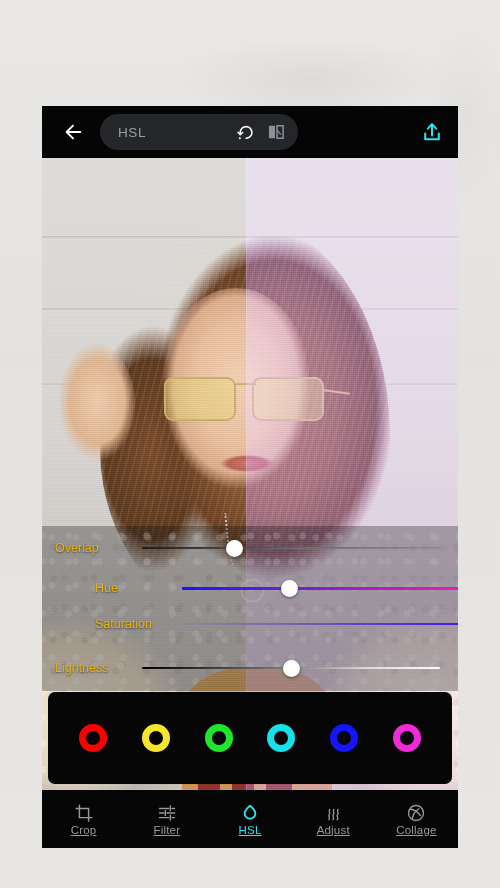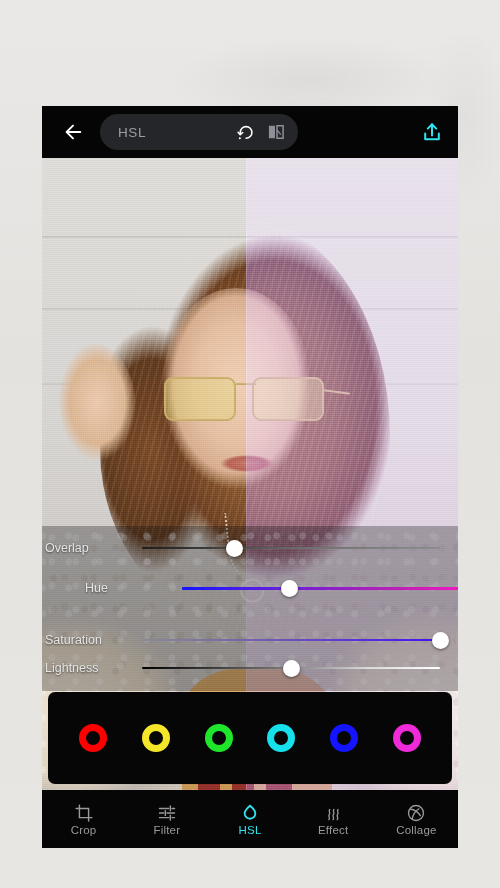--- a/index.html
+++ b/index.html
@@ -248,27 +248,27 @@
     background: rgba(18,18,20,0.30);
     padding: 0;
   }
   .slider-row {
     position: absolute;
     left: 0; width: 416px; height: 40px;
     display: flex; align-items: center;
   }
   .slider-row:nth-child(1) { top: 2px; }
   .slider-row:nth-child(2) { top: 42px; margin-left: 40px; }
-  .slider-row:nth-child(3) { top: 94px; }
+  .slider-row:nth-child(3) { top: 78px; margin-left: 40px; }
   .slider-row:nth-child(4) { top: 122px; }
 
   .slider-label {
     width: 100px;
-    padding-left: 3px;
-    color: #e5e5e5;
+    padding-left: 13px;
+    color: #eab308;
     font-size: 12.5px;
     text-shadow: 0 1px 2px rgba(0,0,0,.55);
   }
   .track-wrap {
     position: relative;
     flex: 1;
     margin-right: 18px;
     height: 26px;
   }
   .track {
@@ -323,20 +323,21 @@
     display: flex;
     align-items: center;
   }
   .nav-item {
     flex: 1;
     display: flex; flex-direction: column;
     align-items: center; justify-content: center;
     gap: 1px;
     cursor: pointer;
     color: #9a9a9c;
+    text-decoration: underline;
   }
   .nav-item.active { color: #2fe3f0; }
   .nav-label { font-size: 11.5px; letter-spacing:.2px; }
   .nav-icon { height: 20px; display:flex; align-items:center; justify-content:center; }
 </style>
 </head>
 <body>
 
 <div id="screen">
 
@@ -477,21 +478,21 @@
             </svg>
           </span>
           <span class="nav-label">HSL</span>
         </div>
         <div class="nav-item">
           <span class="nav-icon">
             <svg width="20" height="20" viewBox="0 0 24 24">
               <path d="M7 20c2.4-2.2-1.6-4.2.6-6.4 2-2-1.6-3.8.4-5.8M12 20c2.4-2.2-1.6-4.2.6-6.4 2-2-1.6-3.8.4-5.8M17 20c2.4-2.2-1.6-4.2.6-6.4 2-2-1.6-3.8.4-5.8" fill="none" stroke="currentColor" stroke-width="1.6" stroke-linecap="round"></path>
             </svg>
           </span>
-          <span class="nav-label">Effect</span>
+          <span class="nav-label">Adjust</span>
         </div>
         <div class="nav-item">
           <span class="nav-icon">
             <svg width="20" height="20" viewBox="0 0 24 24">
               <circle cx="12" cy="12" r="9" fill="none" stroke="currentColor" stroke-width="1.6"></circle>
               <path d="M4.6 7.2c5 .6 10 3.6 13 8.6" fill="none" stroke="currentColor" stroke-width="1.6"></path>
               <path d="M7.4 19.6C8 14.6 11 9.6 16 6.6" fill="none" stroke="currentColor" stroke-width="1.6"></path>
             </svg>
           </span>
           <span class="nav-label">Collage</span>

